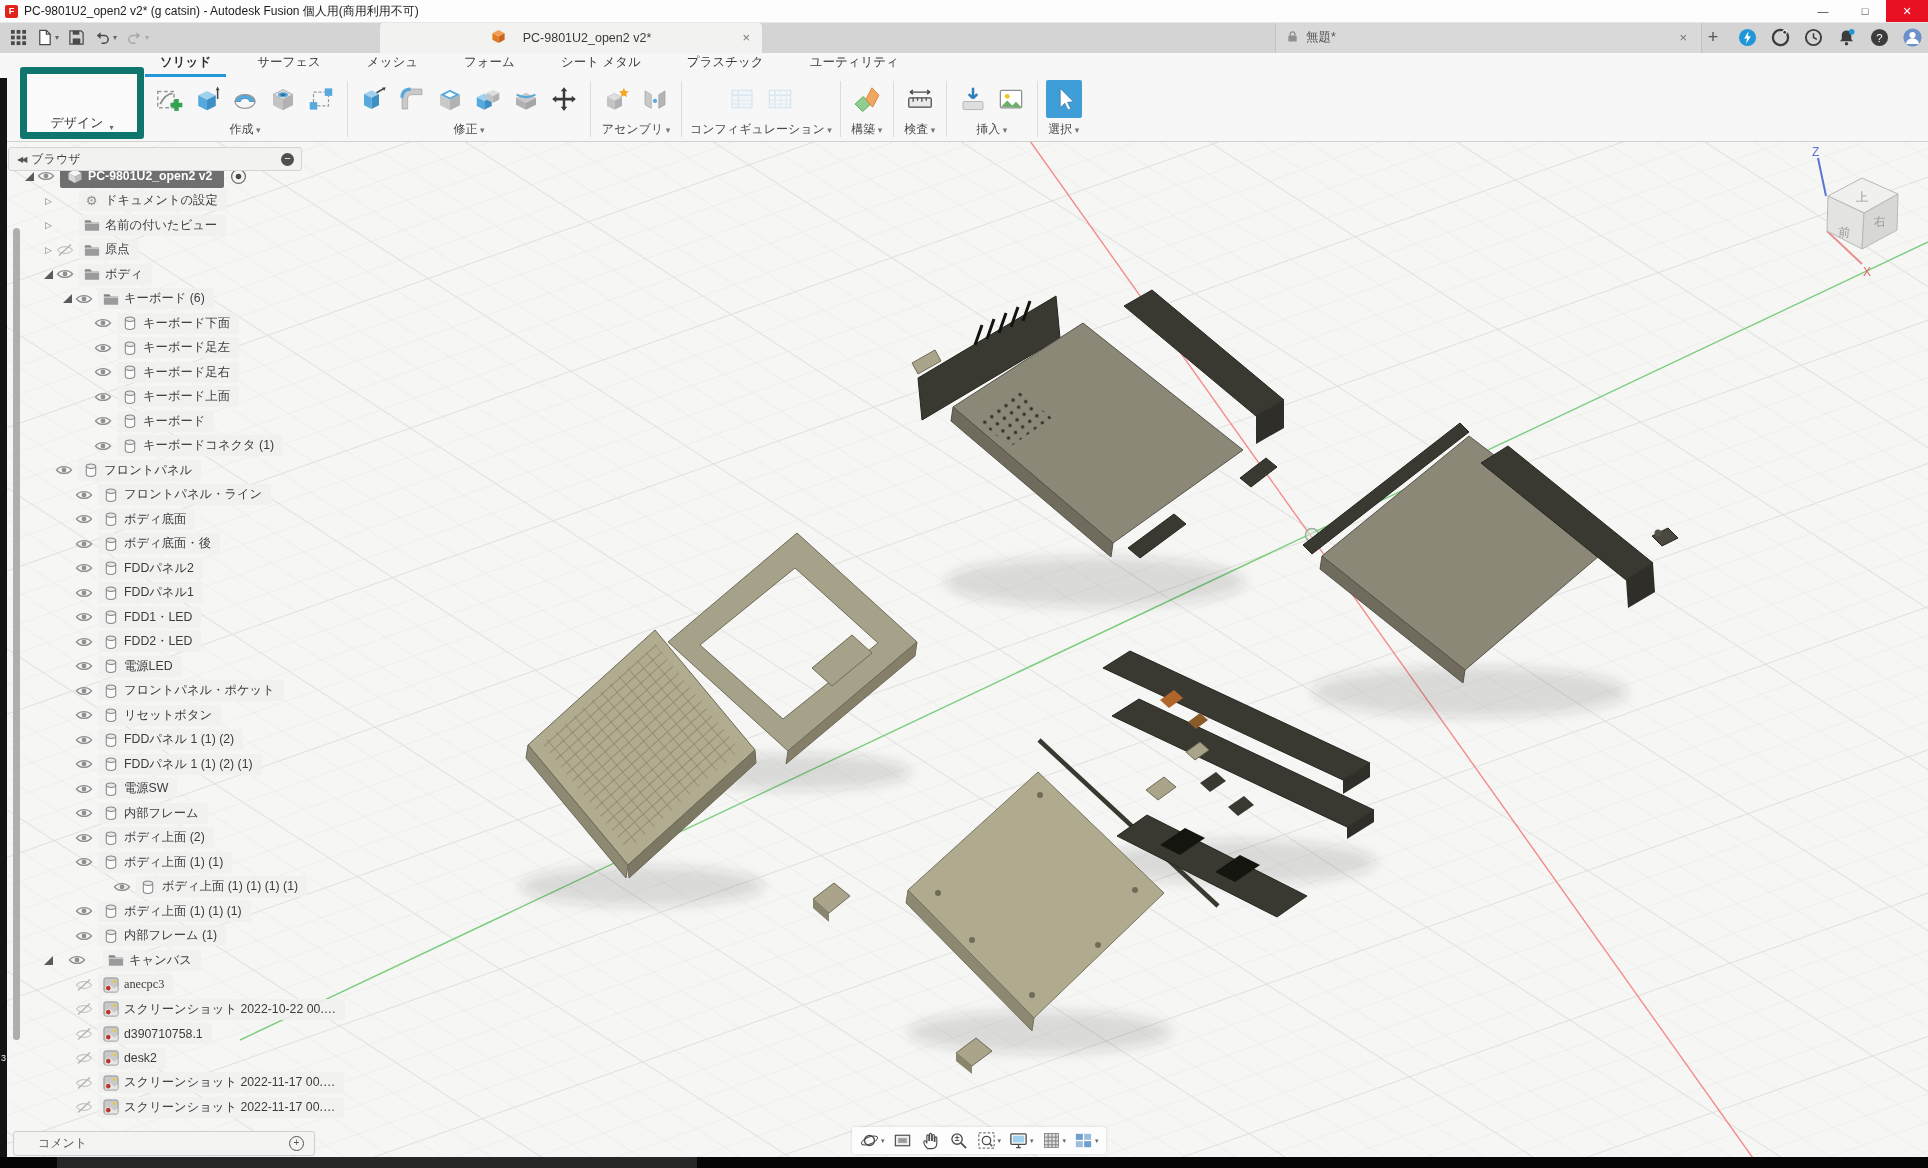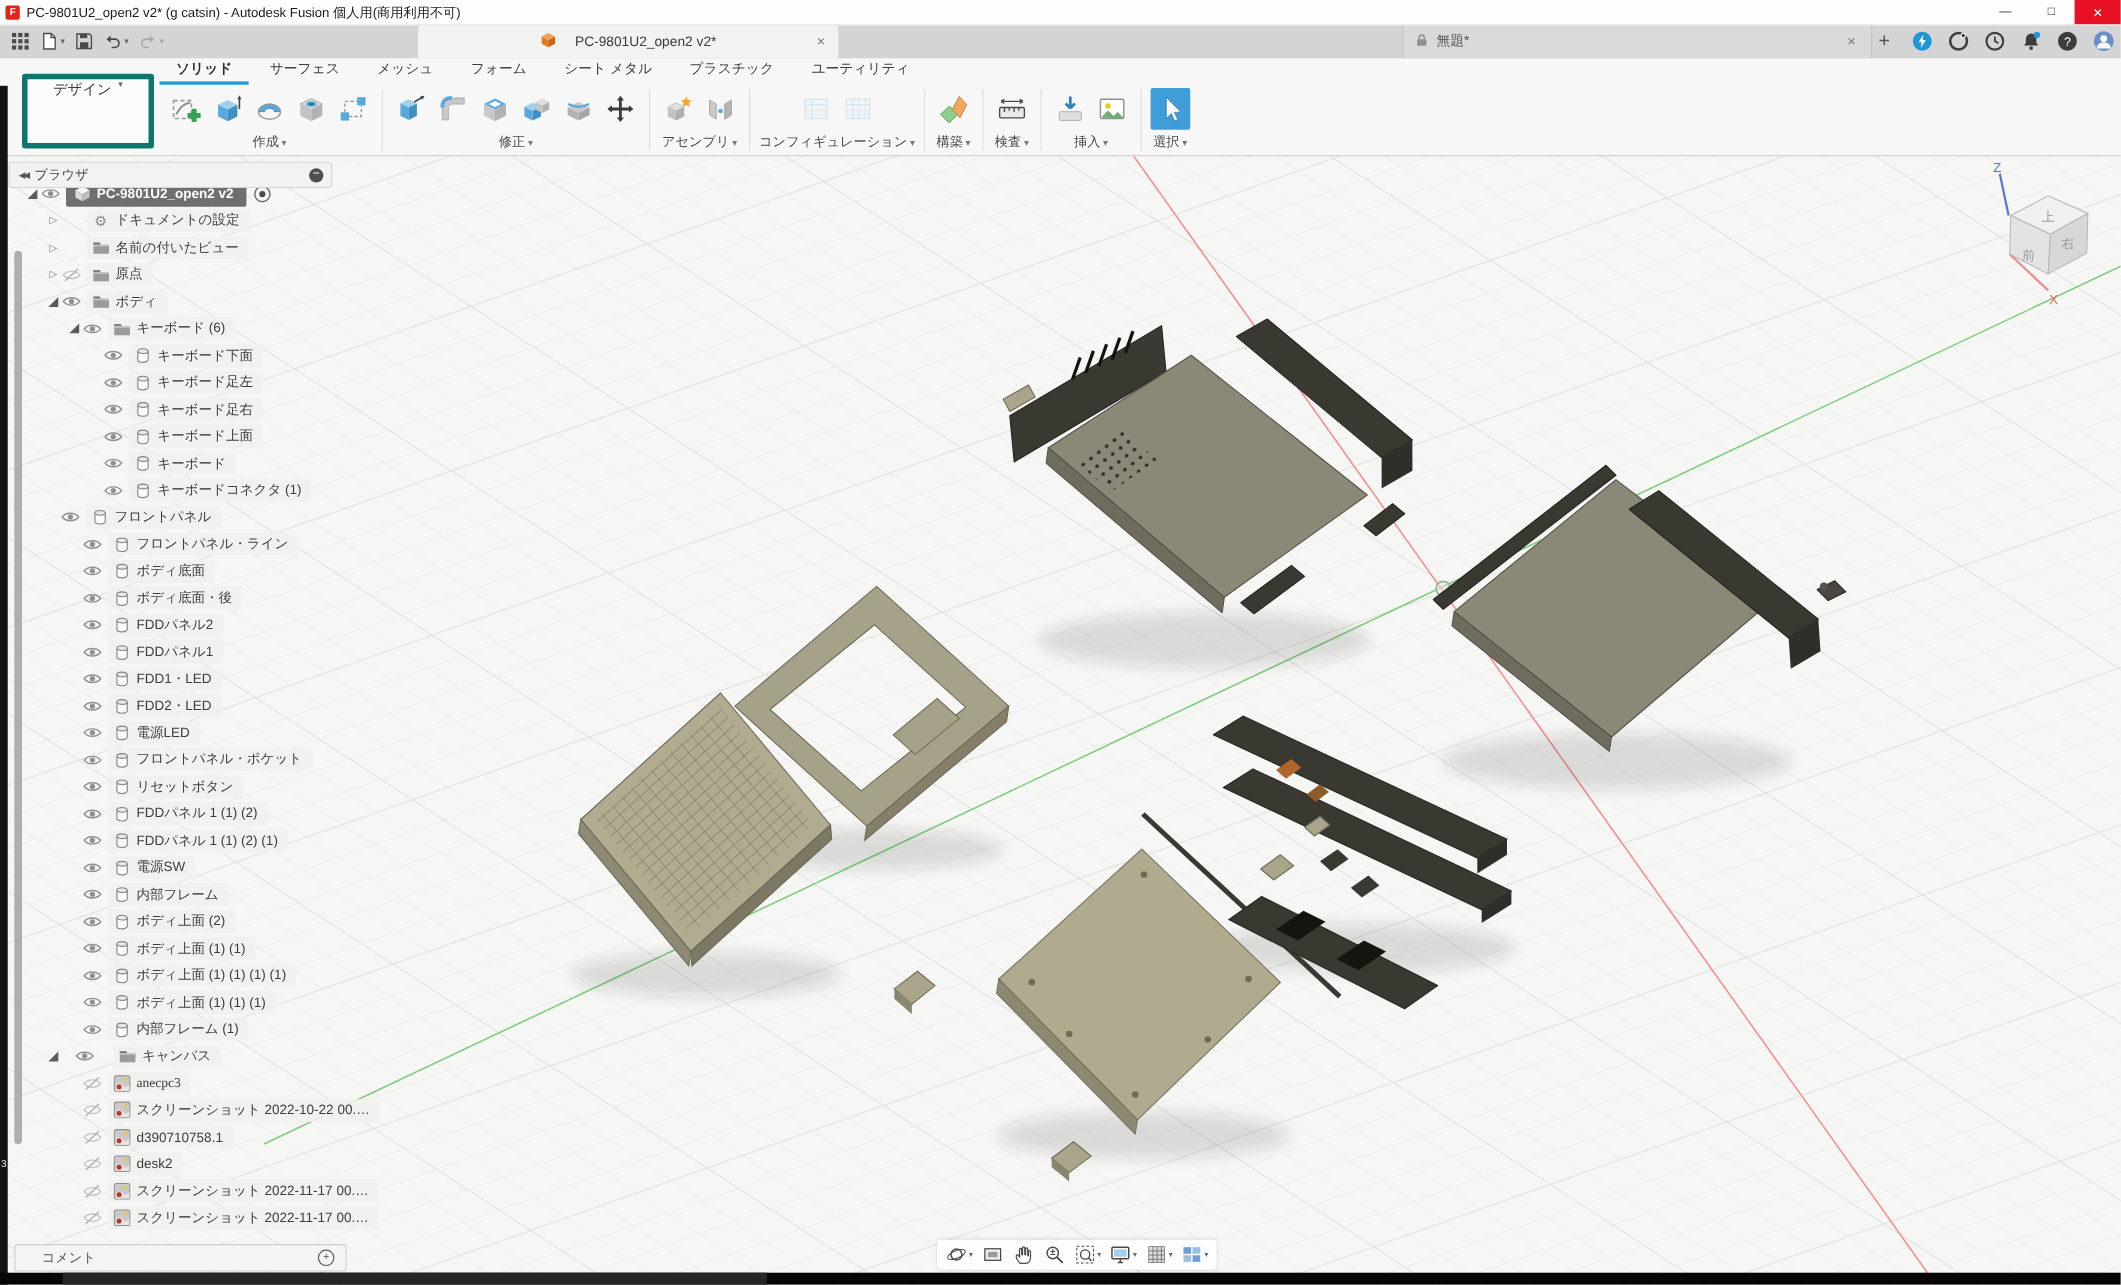--- a/index.html
+++ b/index.html
@@ -33,25 +33,25 @@
   .doc-tab.active .tab-close{position:absolute;right:8px;}
   .cube-ico svg{width:15px;height:15px;}
   .tabbar-right{position:absolute;right:6px;top:0;height:31px;display:flex;align-items:center;gap:13px;}
   .tb-ico{width:20px;height:20px;display:flex;align-items:center;justify-content:center;position:relative;}
   .tb-ico svg{width:19px;height:19px;}
   .newtab{font-size:18px;color:#555;width:22px;text-align:center;}
 
   
   .ribbon{position:absolute;left:0;top:53px;width:100%;height:88px;background:#f7f7f7;
     border-bottom:1px solid #d0d0d0;z-index:58;}
-  .ws-btn{position:absolute;left:20px;top:14px;width:110px;height:58px;border:5px solid #0f766e;
-    border-radius:3px;background:#fbfbfb;display:flex;align-items:flex-start;justify-content:center;
+  .ws-btn{position:absolute;left:20px;top:14px;width:110px;height:58px;border:7px solid #0f766e;
+    border-radius:3px;background:#fbfbfb;display:flex;align-items:flex-end;justify-content:center;
     gap:6px;font-size:13px;color:#3c3c3c;}
   .ribbon-main{position:absolute;left:145px;top:0;right:0;height:88px;}
-  .rtabs{display:flex;height:24px;align-items:flex-end;gap:4px;}
+  .rtabs{display:flex;height:24px;align-items:flex-end;gap:16px;}
   .rtab{padding:3px 15px;font-size:12.5px;color:#3c3c3c;border-bottom:3px solid transparent;}
   .rtab.active{border-bottom:3px solid #2398d8;font-weight:bold;color:#2c2c2c;}
   .rgroups{display:flex;height:64px;align-items:stretch;}
   .rgroup{display:flex;flex-direction:column;padding:0 6px;}
   .rgroup-icons{display:flex;align-items:center;height:44px;gap:2px;justify-content:center;}
   .ricon{width:36px;height:38px;display:flex;align-items:center;justify-content:center;border-radius:2px;}
   .ricon svg{width:30px;height:30px;}
   .ricon.blue-active{background:#3f9dd8;}
   .ricon.disabled{opacity:.5;}
   .rgroup-label{height:18px;font-size:12px;color:#4a4a4a;text-align:center;}
@@ -1088,21 +1088,21 @@
           <span class="pill">
             <span class="ticon">
               <svg viewBox="0 0 16 17">
                 <path d="M3 4.5 v8.2 a5 2.6 0 0 0 10 0 V4.5" fill="#fbfbfb" stroke="#858585" stroke-width="1.1"></path>
                 <ellipse cx="8" cy="4.5" rx="5" ry="2.3" fill="#e9e9e9" stroke="#858585" stroke-width="1.1"></ellipse>
               </svg>
             </span>
             <span>ボディ上面 (1) (1)</span>
           </span>
         </div>
-        <div class="tree-row" style="padding-left: 52px;">
+        <div class="tree-row" style="padding-left: 52px; justify-content: center;">
           <span class="exp"></span>
           <span class="eye"><svg viewBox="0 0 18 14">
               <path d="M1.5 7 C5 2.5 13 2.5 16.5 7 C13 11.5 5 11.5 1.5 7 Z" fill="none" stroke="#909090" stroke-width="1.3"></path>
               <circle cx="9" cy="7" r="2.4" fill="#909090"></circle>
             </svg></span>
           <span class="pill">
             <span class="ticon">
               <svg viewBox="0 0 16 17">
                 <path d="M3 4.5 v8.2 a5 2.6 0 0 0 10 0 V4.5" fill="#fbfbfb" stroke="#858585" stroke-width="1.1"></path>
                 <ellipse cx="8" cy="4.5" rx="5" ry="2.3" fill="#e9e9e9" stroke="#858585" stroke-width="1.1"></ellipse>

